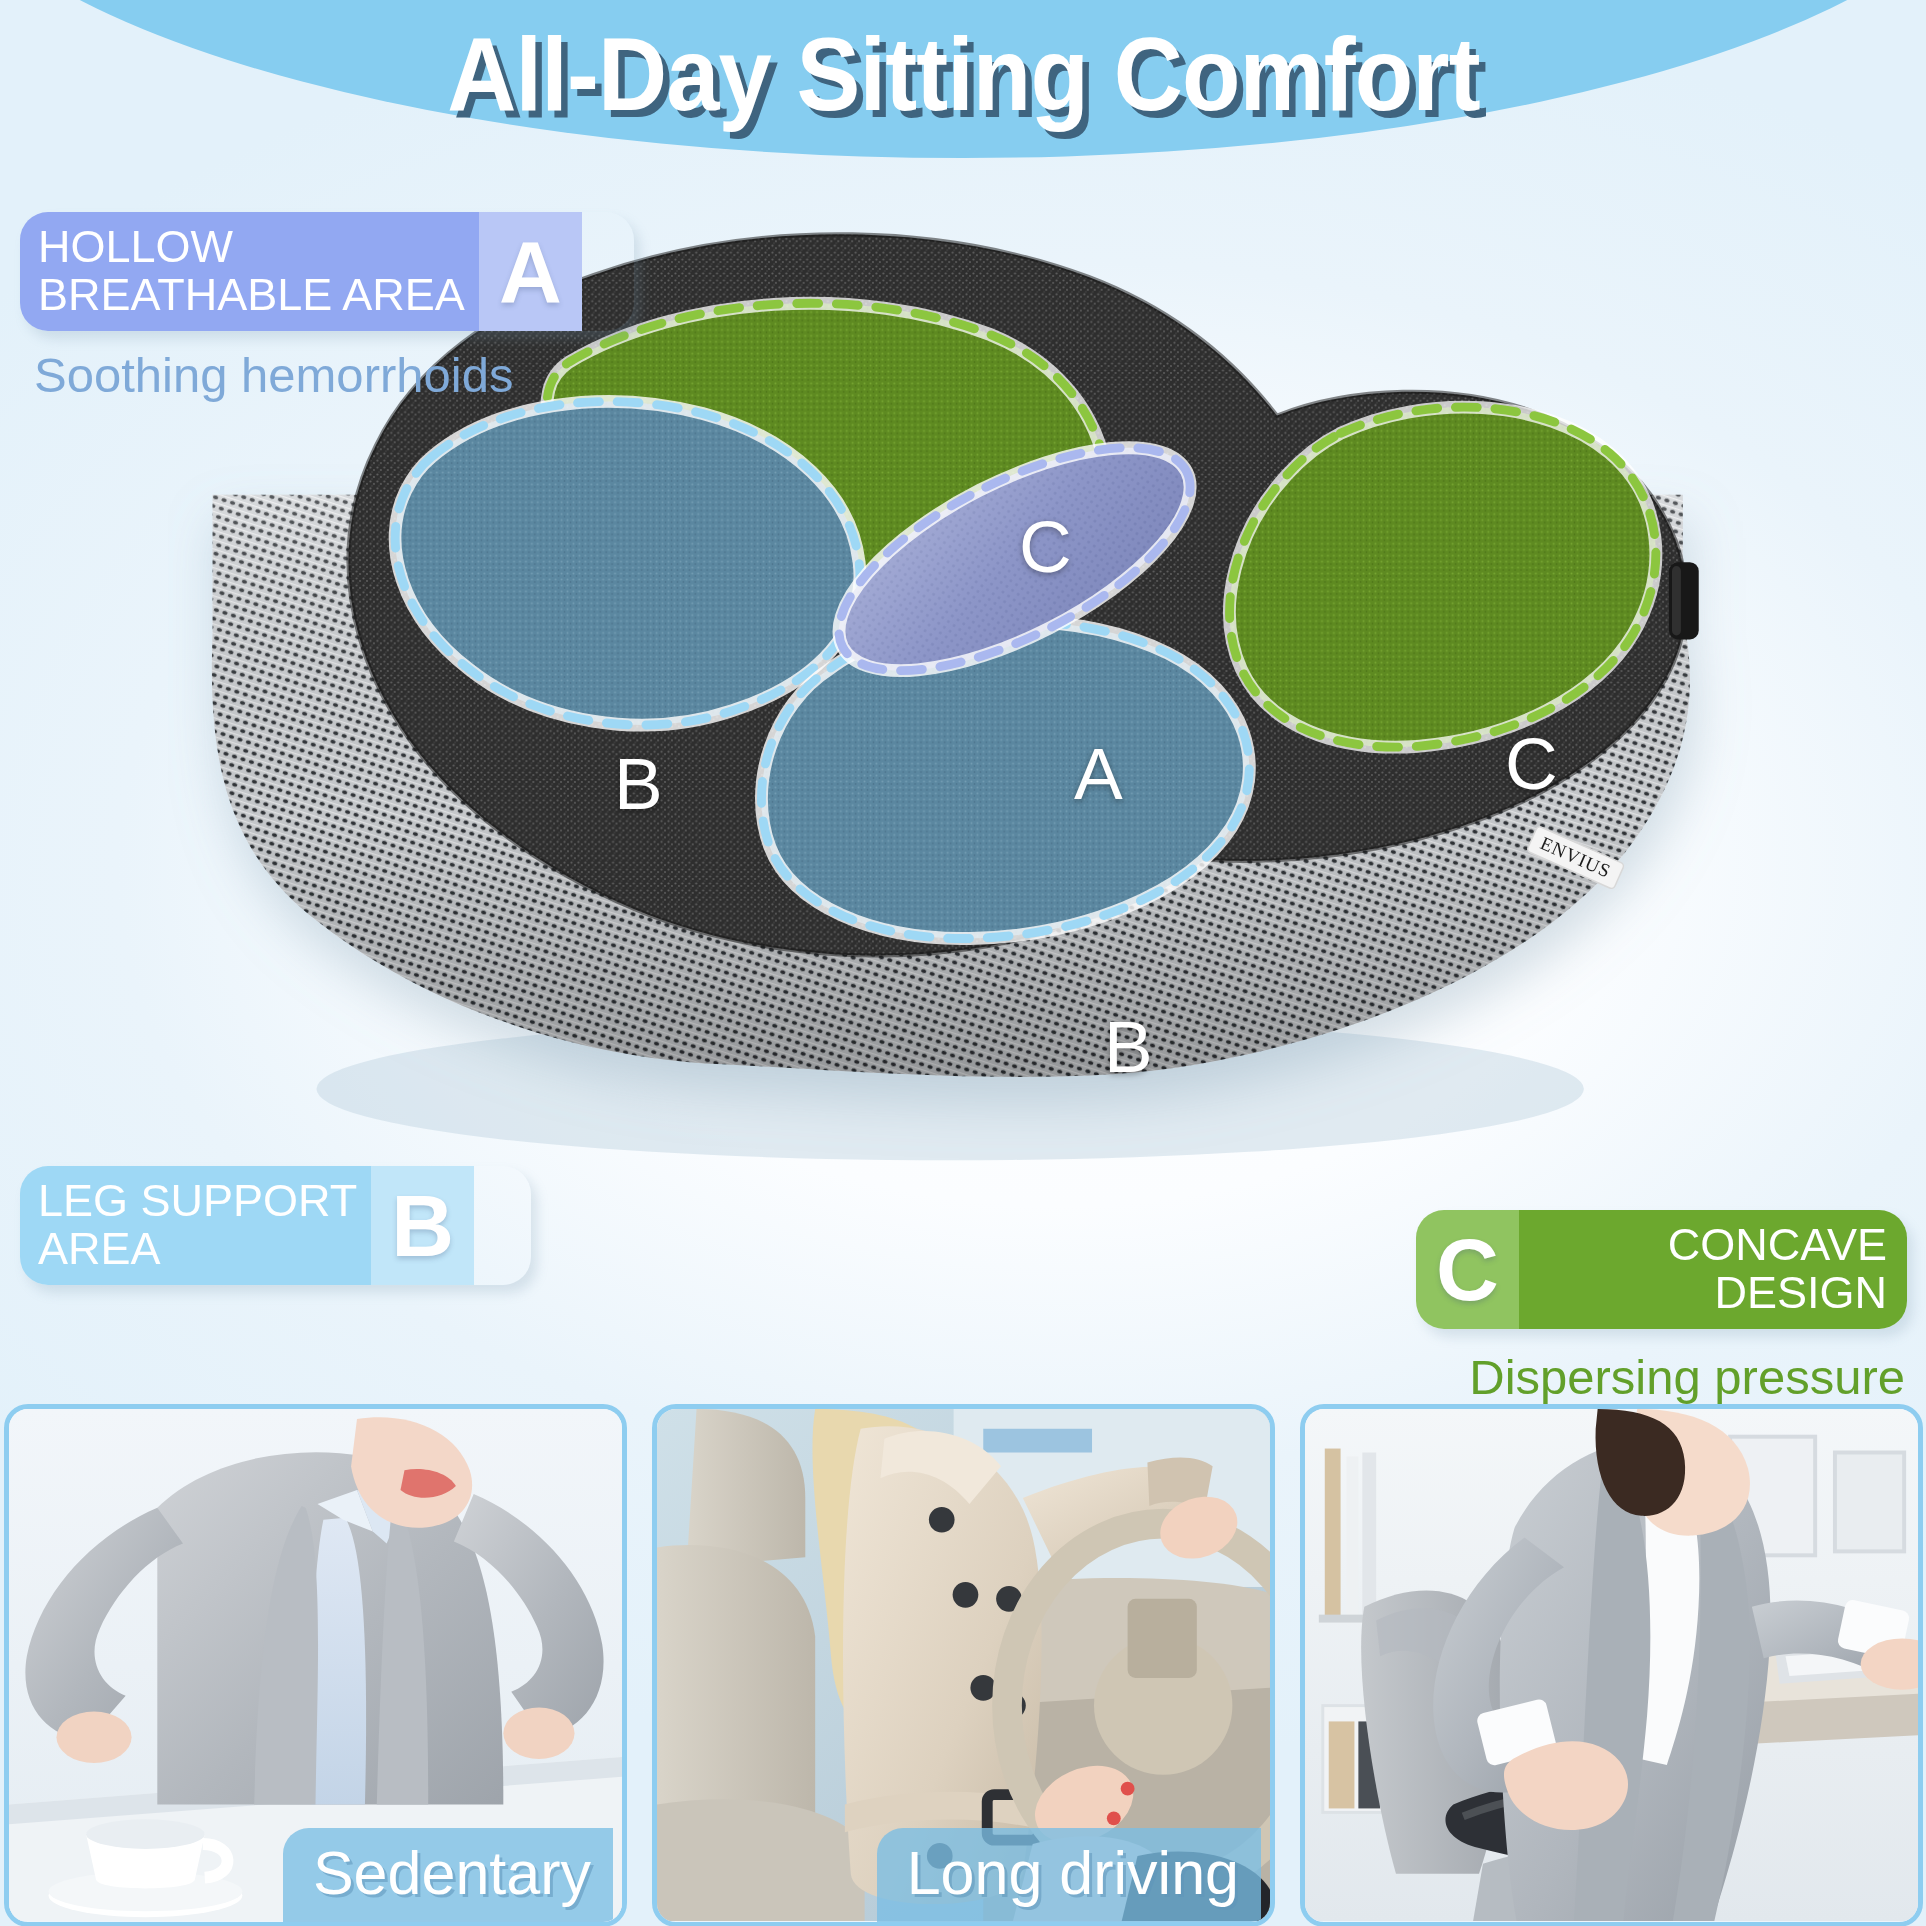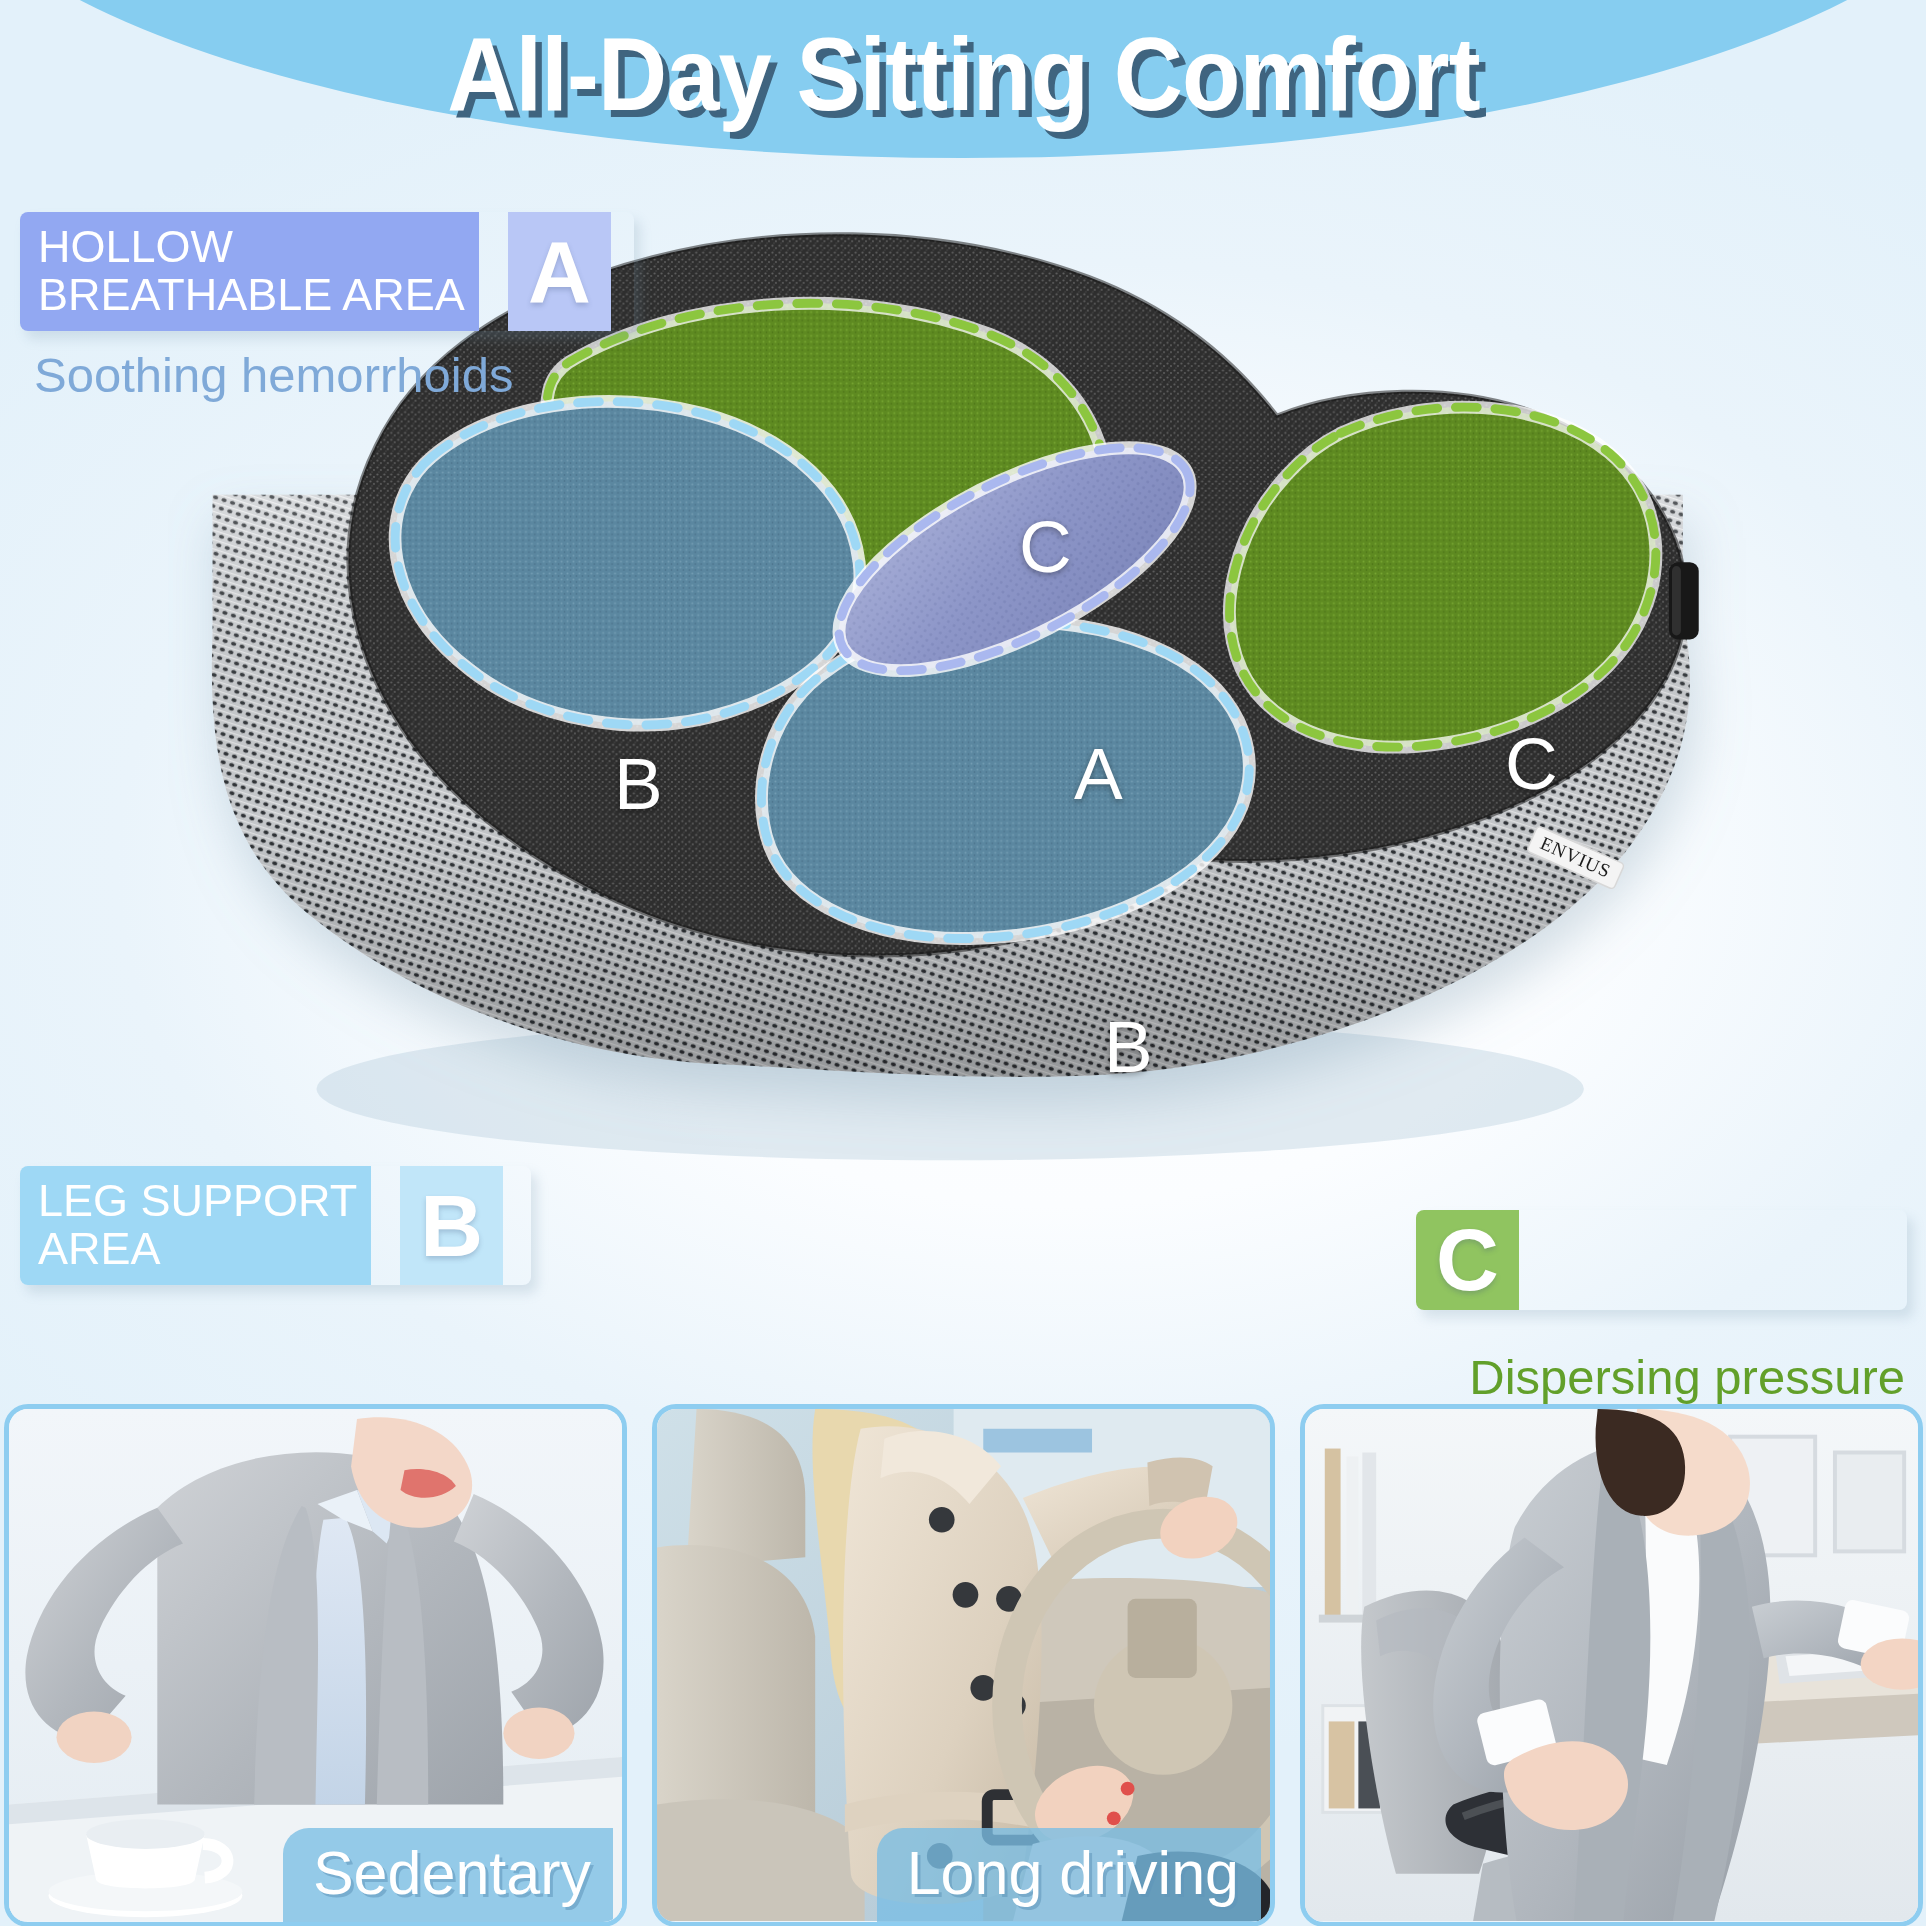--- a/index.html
+++ b/index.html
@@ -37,25 +37,24 @@
     transform:scaleX(0.93);
     text-shadow: 7px 7px 0 #3f647f;
     white-space:nowrap;
   }
 
   
   .pill {
     position:absolute;
     display:flex;
     align-items:stretch;
-    border-radius:8px;
+    border-radius:28px;
     overflow:hidden;
     box-shadow: 6px 8px 12px rgba(120,150,175,0.22);
     z-index:6;
-    gap:29px;
   }
   .pill .txt {
     display:flex; flex-direction:column; justify-content:center;
     color:#fff;
     font-size:45px;
     line-height:1.06;
     padding:11px 14px 13px 18px;
     white-space:pre-line;
   }
   .pill .letter {
@@ -373,20 +372,22 @@
   <div class="sub" id="sub-a">Soothing hemorrhoids</div>
 
   <div class="pill" id="pill-b">
     <div class="txt">LEG SUPPORT
 AREA</div>
     <div class="letter">B</div>
   </div>
 
   <div class="pill" id="pill-c">
     <div class="letter">C</div>
+    <div class="txt">CONCAVE
+DESIGN</div>
   </div>
   <div class="sub" id="sub-c">Dispersing pressure</div>
 
   <div class="photos">
 
     <div class="photo">
       <svg class="ph-scene" viewBox="0 0 620 518" preserveAspectRatio="xMidYMid slice">
         <defs>
           <linearGradient id="bg1" x1="0" y1="0" x2="0" y2="1">
             <stop offset="0%" stop-color="#f2f6fa"></stop>

